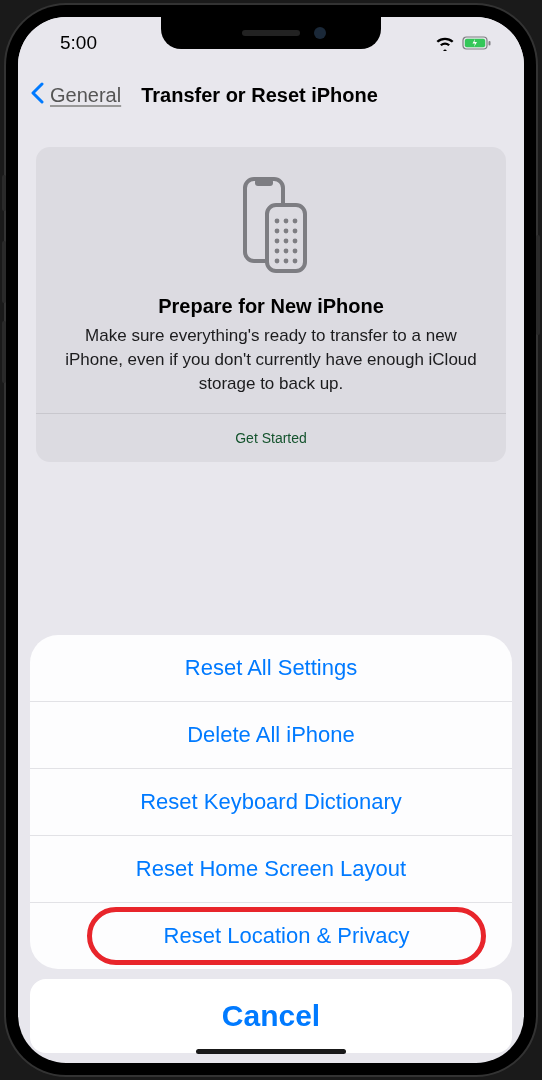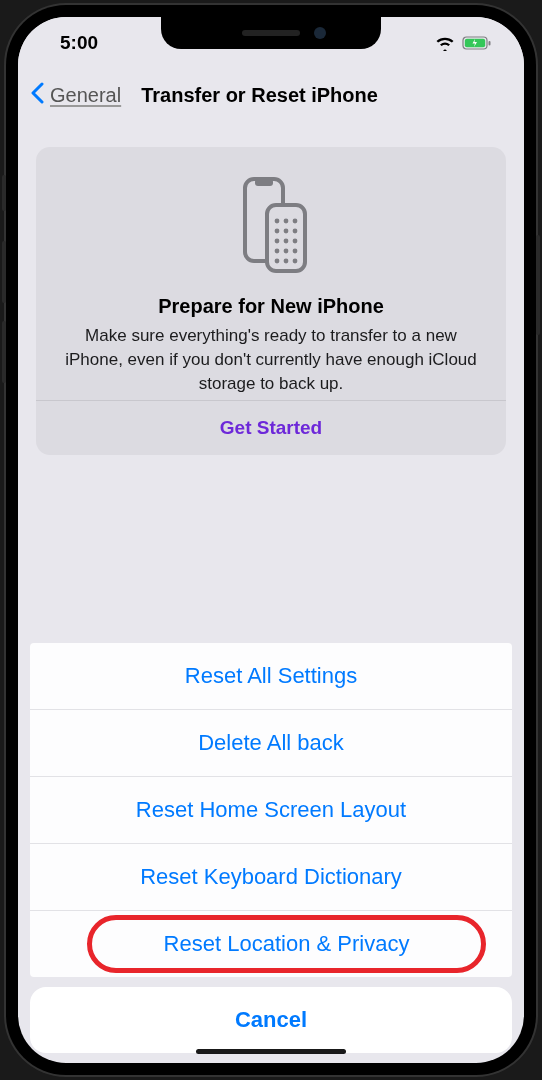--- a/index.html
+++ b/index.html
@@ -86,21 +86,21 @@
     .status-bar {
       height: 52px;
       display: flex;
       justify-content: space-between;
       align-items: center;
       padding: 0 32px 0 42px;
       background: #e8e7ed;
     }
     .status-time {
       font-size: 19px;
-      font-weight: 700;
+      font-weight: 400;
       color: #000;
     }
     .status-icons {
       display: flex;
       align-items: center;
       gap: 7px;
     }
     .nav-bar {
       height: 52px;
       display: flex;
@@ -145,44 +145,44 @@
     .card-title {
       font-size: 20px;
       font-weight: 600;
       color: #000;
       margin-bottom: 6px;
     }
     .card-desc {
       font-size: 17px;
       line-height: 1.4;
       color: #1c1c1e;
-      margin-bottom: 5px;
+      margin-bottom: 18px;
     }
     .card-divider {
       height: 1px;
       background: #c8c7cd;
       margin: 0 -22px;
     }
     .card-action {
-      color: #6d28d9;
-      font-size: 19px;
-      font-weight: 700;
+      color: #14532d;
+      font-size: 14px;
+      font-weight: 400;
       padding: 16px 0;
     }
     
     .sheet-overlay {
       position: absolute;
       left: 0;
       right: 0;
       bottom: 0;
       padding: 0 12px 10px 12px;
     }
     .sheet-list {
       background: #fdfdfe;
-      border-radius: 4px;
+      border-radius: 28px;
       overflow: hidden;
     }
     .sheet-item {
       text-align: center;
       color: #007aff;
       font-size: 22px;
       font-weight: 400;
       padding: 20px 0;
       border-bottom: 1px solid #e2e2e6;
       position: relative;
@@ -190,21 +190,21 @@
     .sheet-item:last-child {
       border-bottom: none;
       margin-left: 31px;
     }
     .sheet-cancel {
       margin-top: 10px;
       background: #ffffff;
       border-radius: 16px;
       text-align: center;
       color: #007aff;
-      font-size: 22px;
+      font-size: 30px;
       font-weight: 600;
       padding: 20px 0;
     }
     .highlight-ring {
       position: absolute;
       border: 5px solid #e8252b;
       border-radius: 32px;
       top: 4px;
       left: 26px;
       right: 26px;
@@ -296,23 +296,23 @@
         <div class="card-title">Prepare for New iPhone</div>
         <div class="card-desc">Make sure everything's ready to transfer to a new iPhone, even if you don't currently have enough iCloud storage to back up.</div>
         <div class="card-divider"></div>
         <div class="card-action">Get Started</div>
       </div>
     </div>
 
     <div class="sheet-overlay">
       <div class="sheet-list">
         <div class="sheet-item">Reset All Settings</div>
-        <div class="sheet-item">Delete All back</div>
+        <div class="sheet-item">Delete All iPhone</div>
+        <div class="sheet-item">Reset Keyboard Dictionary</div>
         <div class="sheet-item">Reset Home Screen Layout</div>
-        <div class="sheet-item">Reset Keyboard Dictionary</div>
         <div class="sheet-item">Reset Location &amp; Privacy
           <div class="highlight-ring"></div>
         </div>
       </div>
       <div class="sheet-cancel">Cancel</div>
     </div>
 
     <div class="home-indicator"></div>
   </div>
 </div>

